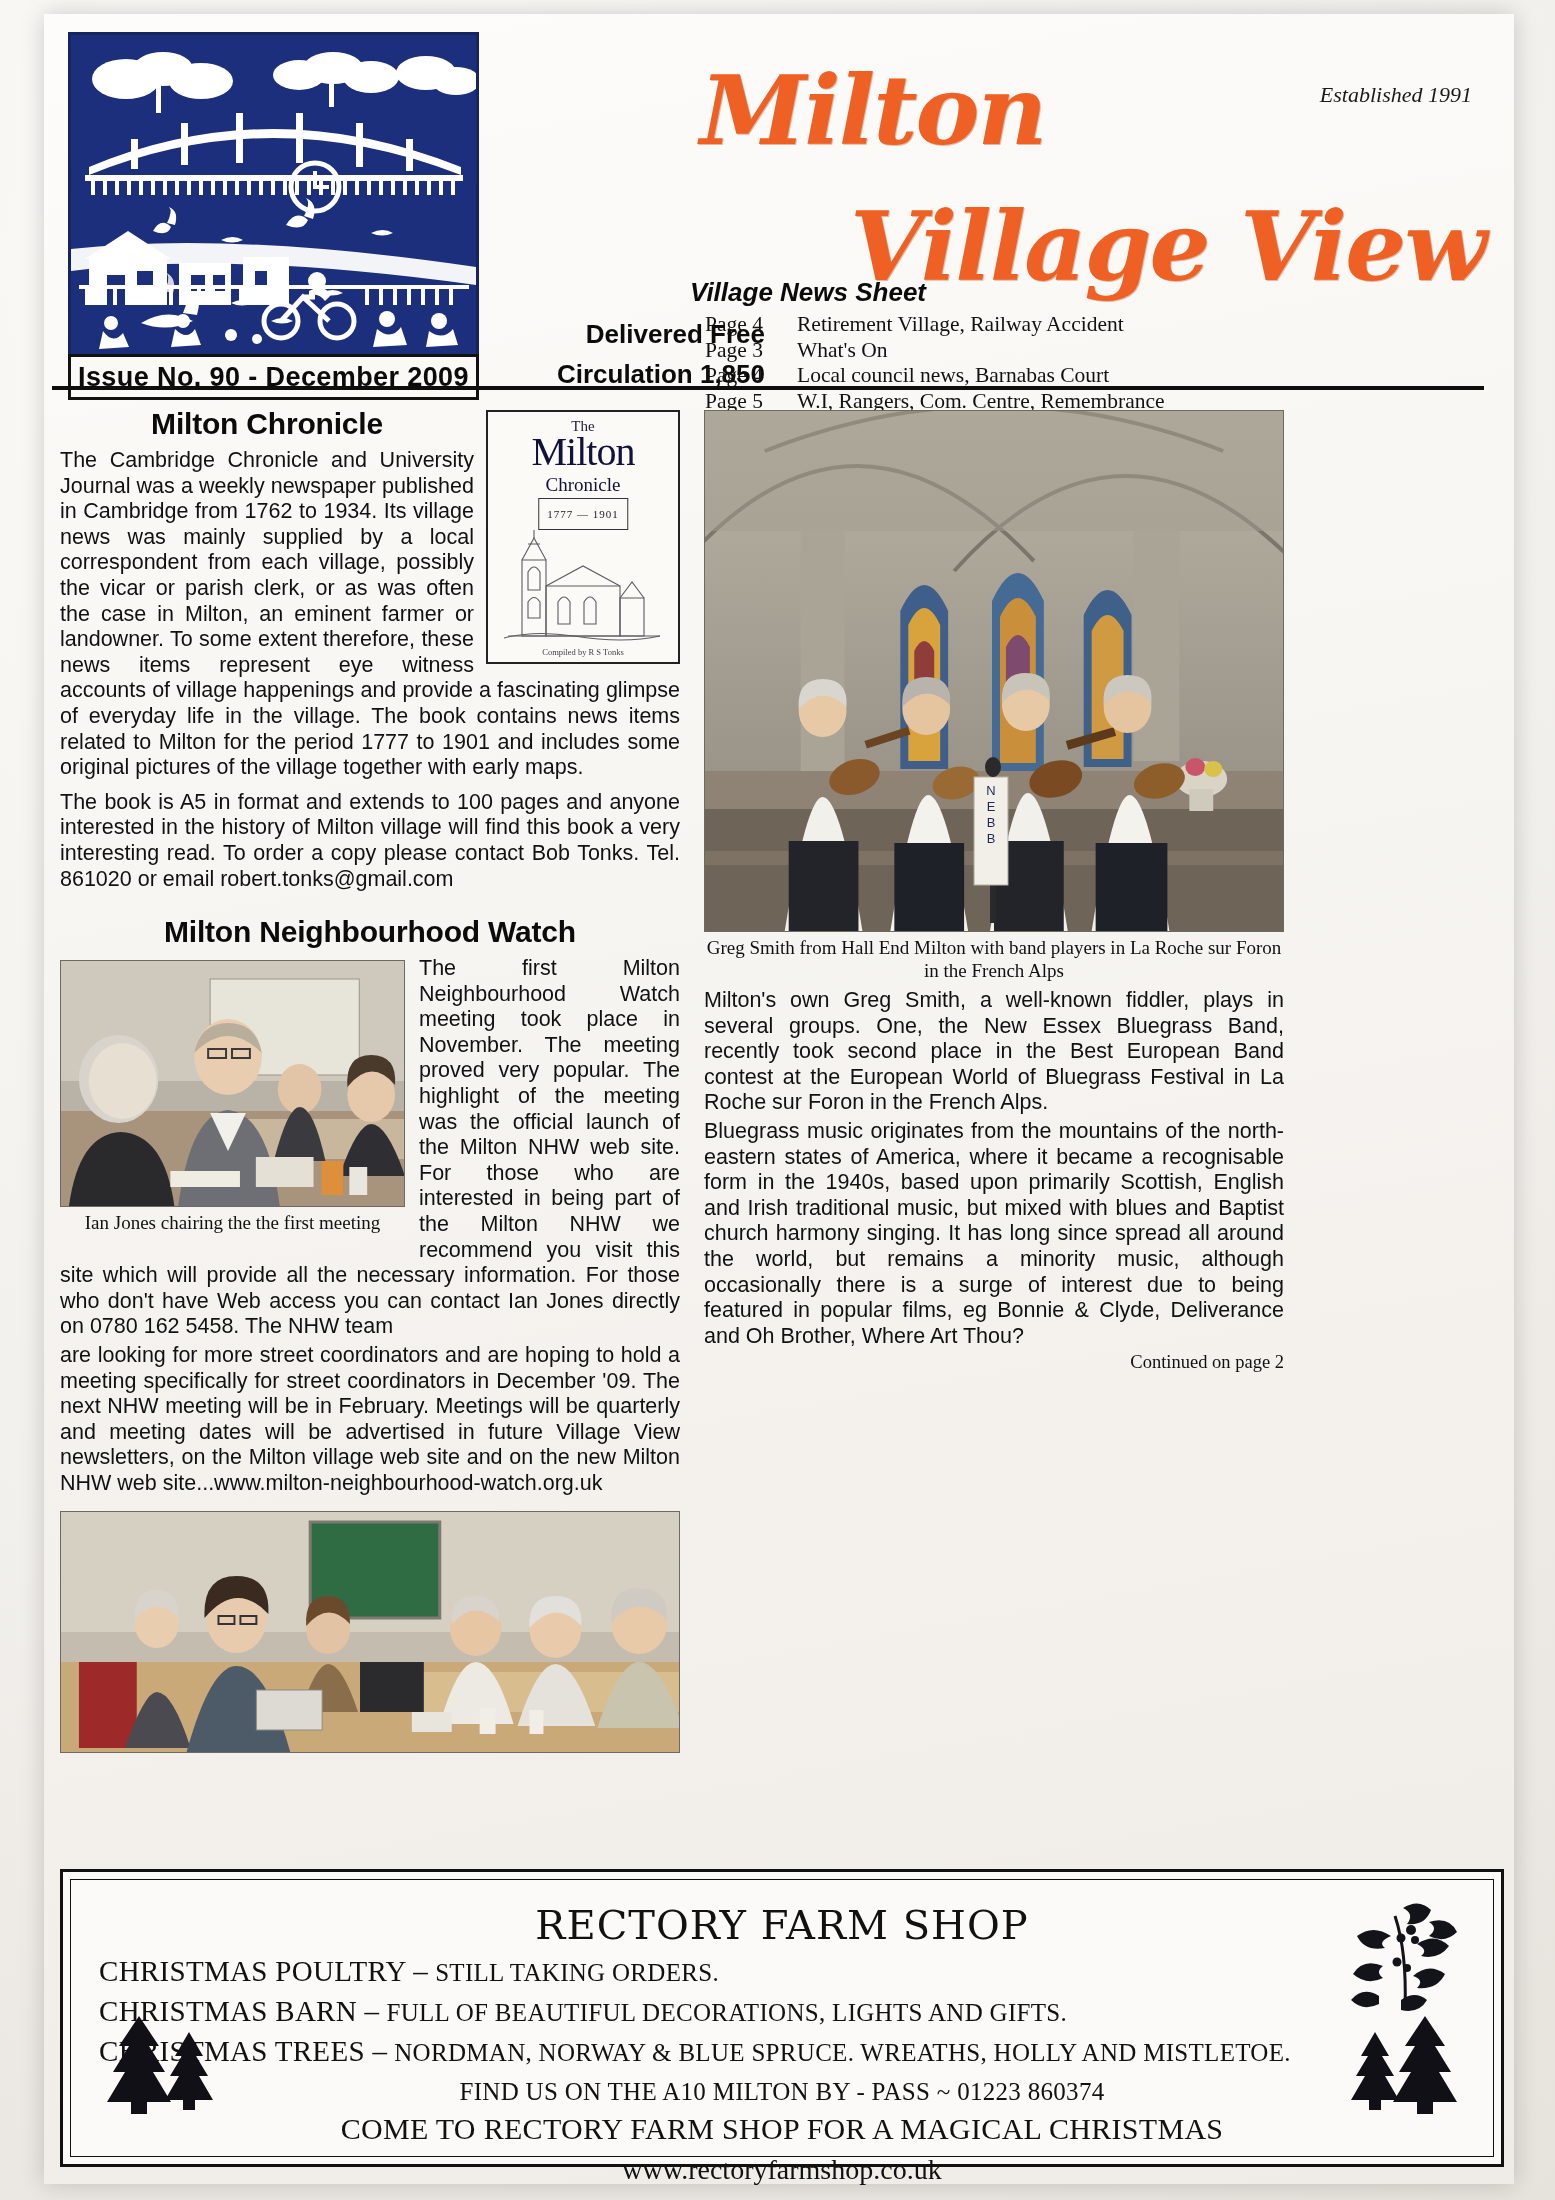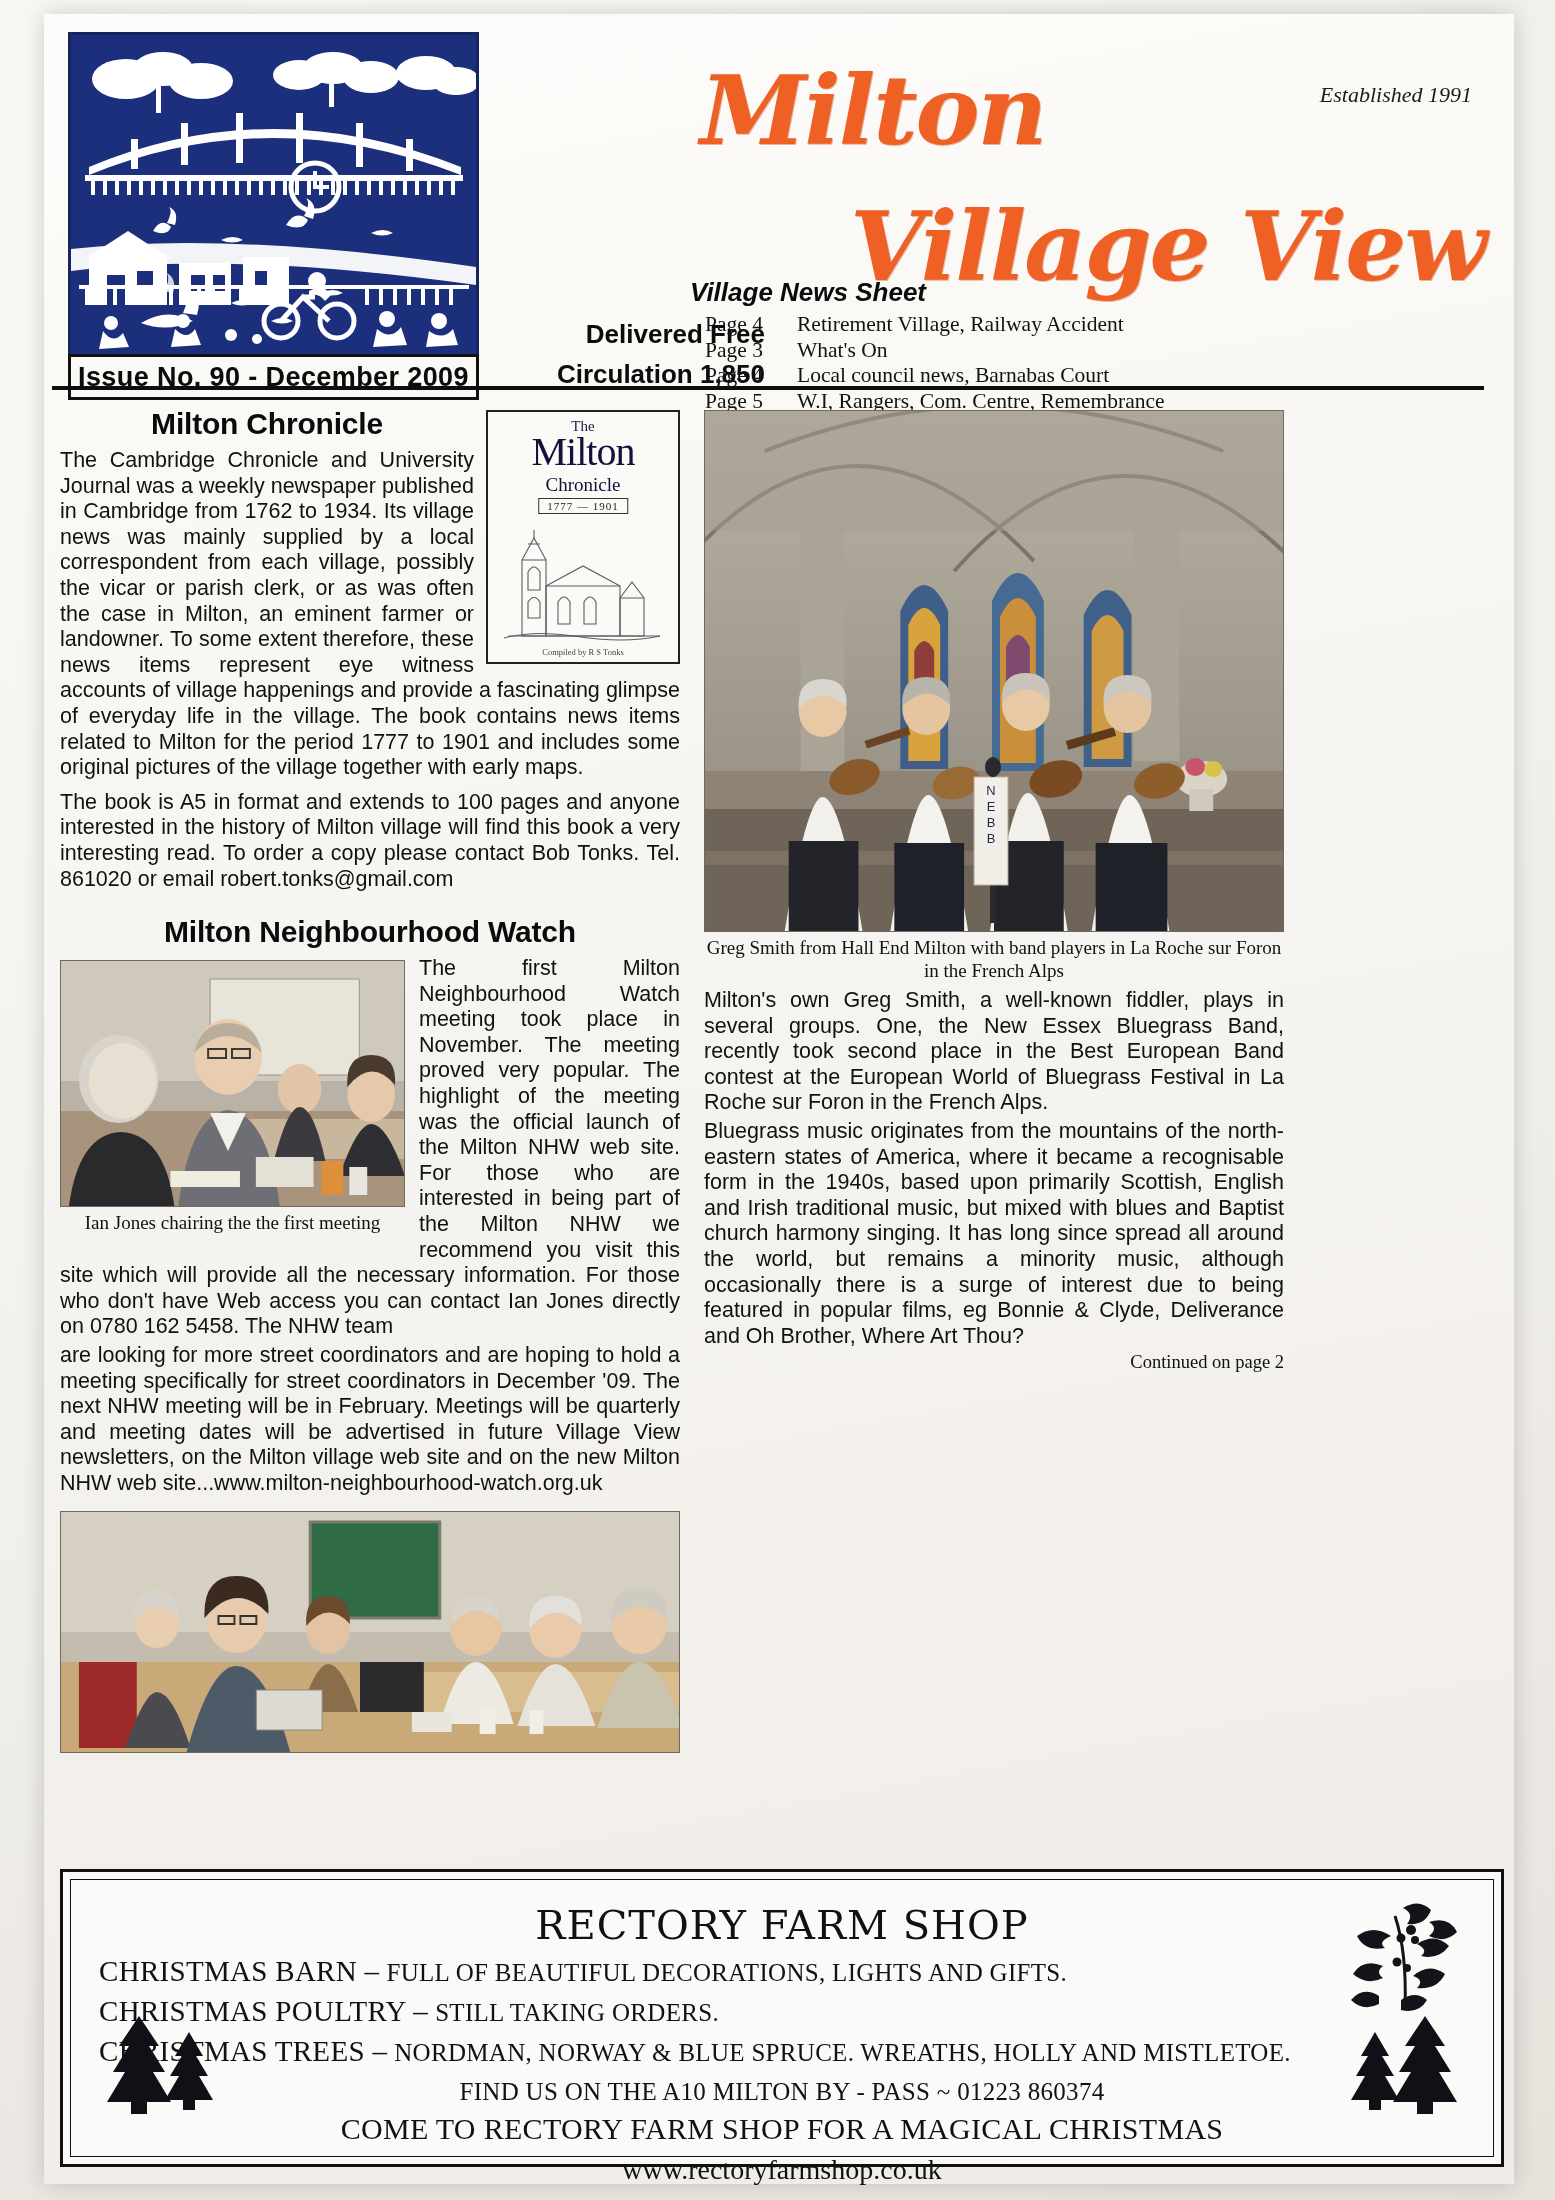--- a/index.html
+++ b/index.html
@@ -98,21 +98,21 @@
 
   
   .book{
     width:190px;height:250px;border:2px solid #222;background:#fbfaf7;
     position:relative;overflow:hidden;
   }
   .book .bt{position:absolute;top:6px;left:0;right:0;text-align:center;font-size:15px;color:#1a1a44;}
   .book .bm{position:absolute;top:16px;left:0;right:0;text-align:center;font-size:40px;color:#11113a;letter-spacing:-1px;font-family:"Liberation Serif",serif;}
   .book .bc{position:absolute;top:62px;left:0;right:0;text-align:center;font-size:19px;color:#11113a;}
   .book .byr{position:absolute;top:86px;left:50%;transform:translateX(-50%);
-    border:1px solid #333;font-size:11px;padding:1px 8px;color:#222;letter-spacing:1px;}
+    border:1px solid #333;font-size:11px;padding:9px 8px;color:#222;letter-spacing:1px;}
   .book .bfoot{position:absolute;bottom:5px;left:0;right:0;text-align:center;font-size:8.5px;color:#444;}
 
   
   .photo{position:relative;overflow:hidden;border:1px solid #6d6a63;background:#8a8b86;}
   .cap{font-size:19px;text-align:center;color:#111;margin:4px 0 6px;line-height:23px;}
   .contd{font-size:18.5px;text-align:right;color:#111;margin-top:2px;}
 
   
   .ad{
     position:absolute;left:16px;top:1855px;width:1438px;height:292px;
@@ -551,26 +551,26 @@
       <p class="body">Milton's own Greg Smith, a well-known fiddler, plays in several groups.  One, the New Essex Bluegrass Band, recently took second place in the Best European Band contest at the European World of Bluegrass Festival in La Roche sur Foron in the French Alps.</p>
       <p class="body">Bluegrass music originates from the mountains of the north-eastern states of America, where it became a recognisable form in the 1940s, based upon primarily Scottish, English and Irish traditional music, but mixed with blues and Baptist church harmony singing.  It has long since spread all around the world, but remains a minority music, although occasionally there is a surge of interest due to being featured in popular films, eg Bonnie &amp; Clyde, Deliverance and Oh Brother, Where Art Thou?</p>
       <div class="contd">Continued on page 2</div>
     </div>
 
     <div class="ad">
       <div class="ad-in">
         <div class="ad-title">RECTORY FARM SHOP</div>
 
         <div class="ad-line">
+          <span class="lead">CHRISTMAS POULTRY –</span>
+          <span class="sm">STILL TAKING ORDERS.</span>
+        </div>
+        <div class="ad-line">
           <span class="lead">CHRISTMAS BARN –</span>
           <span class="sm">FULL OF BEAUTIFUL DECORATIONS, LIGHTS AND GIFTS.</span>
-        </div>
-        <div class="ad-line">
-          <span class="lead">CHRISTMAS POULTRY –</span>
-          <span class="sm">STILL TAKING ORDERS.</span>
         </div>
         <div class="ad-line">
           <span class="lead">CHRISTMAS TREES –</span>
           <span class="sm">NORDMAN, NORWAY &amp; BLUE SPRUCE. WREATHS, HOLLY AND MISTLETOE.</span>
         </div>
 
         <div class="ad-center">FIND US ON THE A10 MILTON BY - PASS   ~ 01223 860374</div>
         <div class="ad-big">COME TO RECTORY FARM SHOP FOR A MAGICAL CHRISTMAS</div>
         <div class="ad-url">www.rectoryfarmshop.co.uk</div>
 

